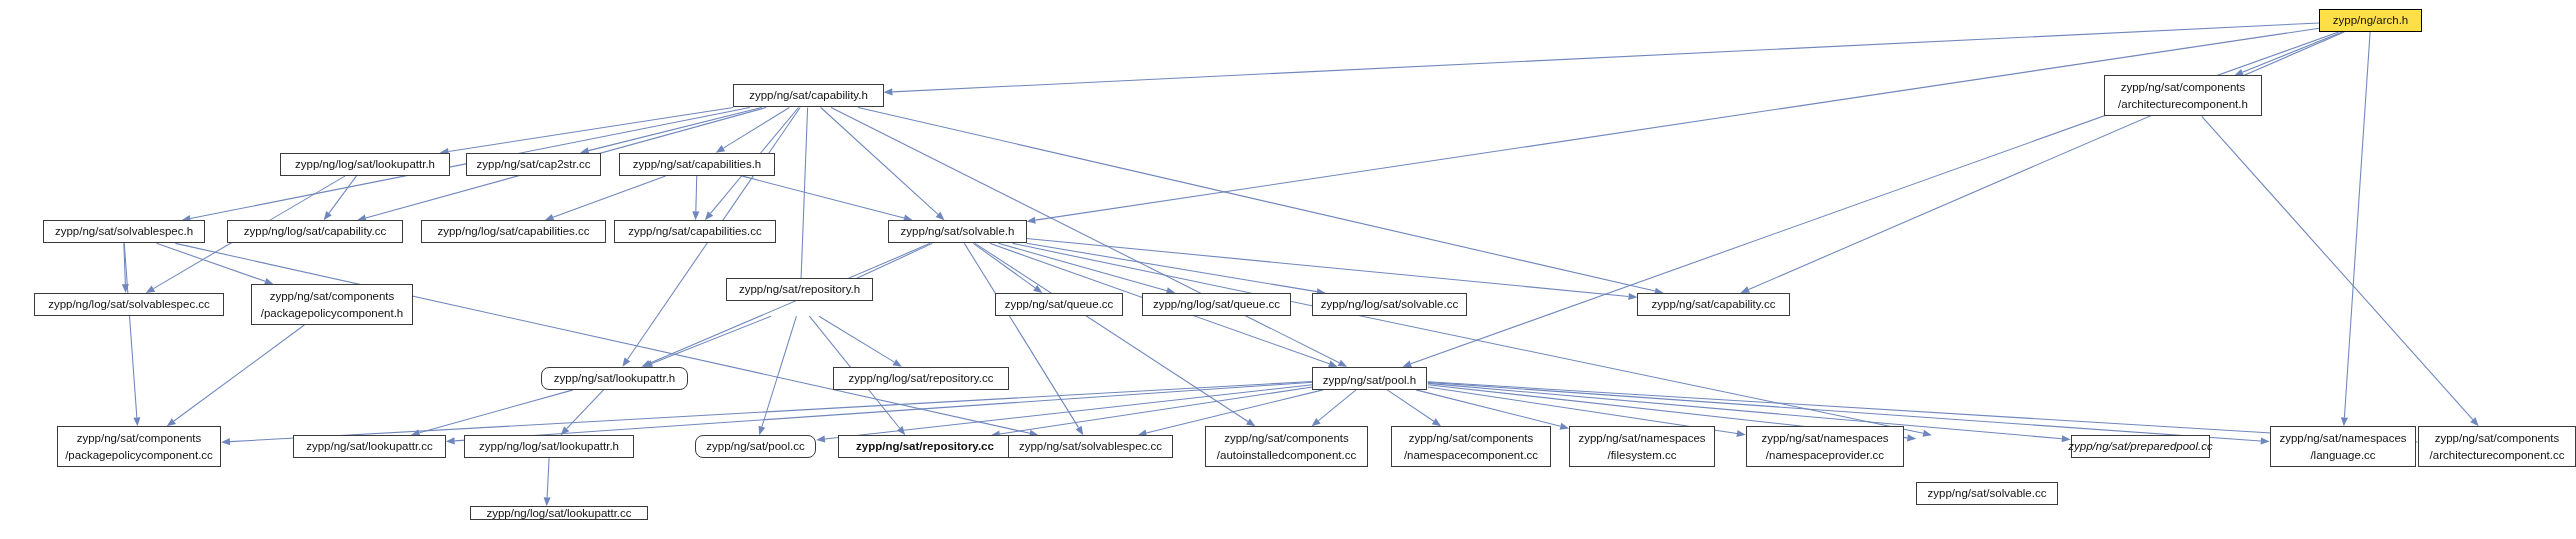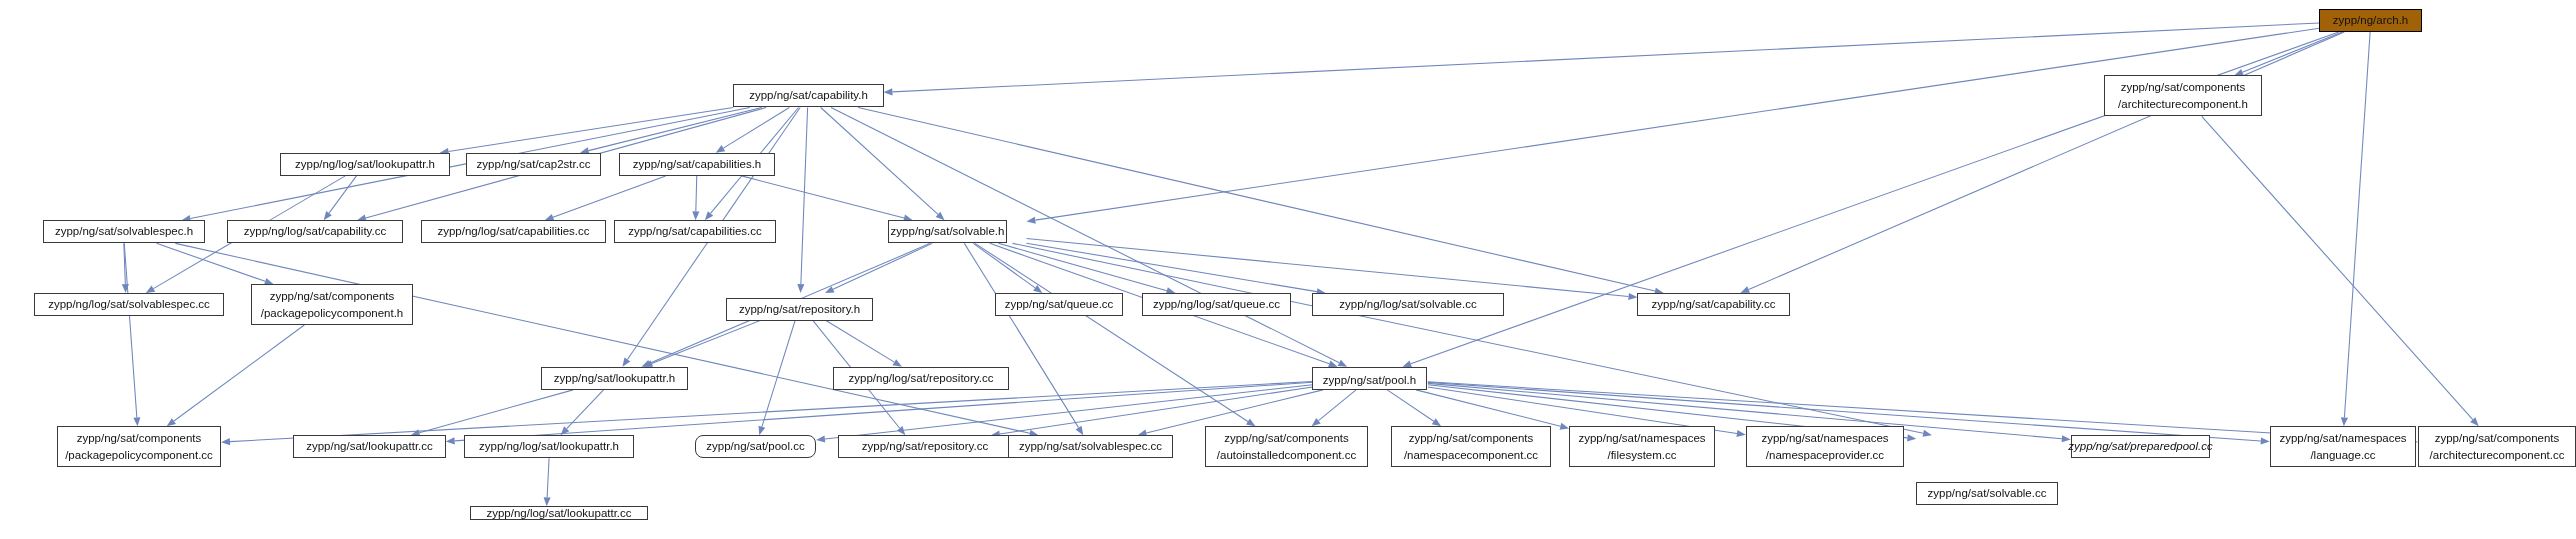--- a/index.html
+++ b/index.html
@@ -153,21 +153,21 @@
       <polygon points="2158,494.136690647482 2147.6203439586034,497.01118894497546 2148.5012847303724,489.05984042056565" fill="#6f87bd"></polygon>
       <line x1="1608" y1="431.6746031746032" x2="2322.0378913790037" y2="494.0112444854686" stroke="#6f87bd" stroke-width="1.2"></line>
       <polygon points="2332,494.8809523809524 2321.6900082208103,497.99608793386716 2322.385774537197,490.02640103707" fill="#6f87bd"></polygon>
       <line x1="1608" y1="430.57077625570776" x2="2546.0246329380193" y2="496.5323257865091" stroke="#6f87bd" stroke-width="1.2"></line>
       <polygon points="2556,497.2337899543379 2545.7440472708877,500.52247261130145 2546.305218605151,492.54217896171673" fill="#6f87bd"></polygon>
       <line x1="1608" y1="429.94405043341214" x2="2713.0183582380014" y2="496.99402173705755" stroke="#6f87bd" stroke-width="1.2"></line>
       <polygon points="2723,497.5996847911741 2712.776093016355,500.98667844185707 2713.260623459648,493.00136503225804" fill="#6f87bd"></polygon>
       <line x1="2479.554430379747" y1="131" x2="2784.7820364774357" y2="472.54363855123853" stroke="#6f87bd" stroke-width="1.2"></line>
       <polygon points="2791.445569620253,480 2781.799491897931,475.2090518083654 2787.76458105694,469.87822529411164" fill="#6f87bd"></polygon>
     </svg>
-<div class="node highlight" style="left: 2319px; top: 9px; width: 103px; height: 23px; background: #a16207;">
+<div class="node highlight" style="left: 2319px; top: 9px; width: 103px; height: 23px; background: #fde047;">
       <span>zypp/ng/arch.h</span>
     </div>
     <div class="node" style="left: 733px; top: 84px; width: 151px; height: 23px;">
       <span>zypp/ng/sat/capability.h</span>
     </div>
     <div class="node" style="left: 2104px; top: 75px; width: 158px; height: 41px;">
       <span>zypp/ng/sat/components</span>
       <span>/architecturecomponent.h</span>
     </div>
     <div class="node" style="left: 280px; top: 153px; width: 170px; height: 23px;">
@@ -184,46 +184,46 @@
     </div>
     <div class="node" style="left: 227px; top: 220px; width: 176px; height: 23px;">
       <span>zypp/ng/log/sat/capability.cc</span>
     </div>
     <div class="node" style="left: 421px; top: 220px; width: 185px; height: 23px;">
       <span>zypp/ng/log/sat/capabilities.cc</span>
     </div>
     <div class="node" style="left: 614px; top: 220px; width: 162px; height: 23px;">
       <span>zypp/ng/sat/capabilities.cc</span>
     </div>
-    <div class="node" style="left: 888px; top: 220px; width: 119px; height: 23px;">
+    <div class="node" style="left: 888px; top: 220px; width: 139px; height: 23px;">
       <span>zypp/ng/sat/solvable.h</span>
     </div>
     <div class="node" style="left: 34px; top: 293px; width: 190px; height: 23px; align-items: center;">
       <span>zypp/ng/log/sat/solvablespec.cc</span>
     </div>
     <div class="node" style="left: 251px; top: 284px; width: 162px; height: 41px;">
       <span>zypp/ng/sat/components</span>
       <span>/packagepolicycomponent.h</span>
     </div>
-    <div class="node" style="left: 726px; top: 298px; width: 147px; height: 23px;">
+    <div class="node" style="left: 726px; top: 278px; width: 147px; height: 23px;">
       <span>zypp/ng/sat/repository.h</span>
     </div>
     <div class="node" style="left: 995px; top: 293px; width: 128px; height: 23px;">
       <span>zypp/ng/sat/queue.cc</span>
     </div>
     <div class="node" style="left: 1142px; top: 293px; width: 149px; height: 23px;">
       <span>zypp/ng/log/sat/queue.cc</span>
     </div>
-    <div class="node" style="left: 1312px; top: 293px; width: 192px; height: 23px;">
+    <div class="node" style="left: 1312px; top: 293px; width: 155px; height: 23px;">
       <span>zypp/ng/log/sat/solvable.cc</span>
     </div>
     <div class="node" style="left: 1637px; top: 293px; width: 153px; height: 23px;">
       <span>zypp/ng/sat/capability.cc</span>
     </div>
-    <div class="node" style="left: 541px; top: 367px; width: 147px; height: 23px;">
+    <div class="node" style="left: 541px; top: 367px; width: 147px; height: 23px; border-radius: 8px;">
       <span>zypp/ng/sat/lookupattr.h</span>
     </div>
     <div class="node" style="left: 833px; top: 367px; width: 176px; height: 23px;">
       <span>zypp/ng/log/sat/repository.cc</span>
     </div>
     <div class="node" style="left: 1312px; top: 367px; width: 115px; height: 23px; justify-content: flex-end;">
       <span>zypp/ng/sat/pool.h</span>
     </div>
     <div class="node" style="left: 57px; top: 426px; width: 164px; height: 41px;">
       <span>zypp/ng/sat/components</span>
@@ -231,21 +231,21 @@
     </div>
     <div class="node" style="left: 293px; top: 435px; width: 153px; height: 23px;">
       <span>zypp/ng/sat/lookupattr.cc</span>
     </div>
     <div class="node" style="left: 464px; top: 435px; width: 170px; height: 23px;">
       <span>zypp/ng/log/sat/lookupattr.h</span>
     </div>
     <div class="node" style="left: 695px; top: 435px; width: 121px; height: 23px; border-radius: 8px;">
       <span>zypp/ng/sat/pool.cc</span>
     </div>
-    <div class="node" style="left: 838px; top: 435px; width: 174px; height: 23px;">
+    <div class="node" style="left: 838px; top: 435px; width: 174px; height: 23px; font-weight: bold;">
       <span>zypp/ng/sat/repository.cc</span>
     </div>
     <div class="node" style="left: 1008px; top: 435px; width: 165px; height: 23px;">
       <span>zypp/ng/sat/solvablespec.cc</span>
     </div>
     <div class="node" style="left: 1205px; top: 426px; width: 163px; height: 41px;">
       <span>zypp/ng/sat/components</span>
       <span>/autoinstalledcomponent.cc</span>
     </div>
     <div class="node" style="left: 1391px; top: 426px; width: 160px; height: 41px;">

